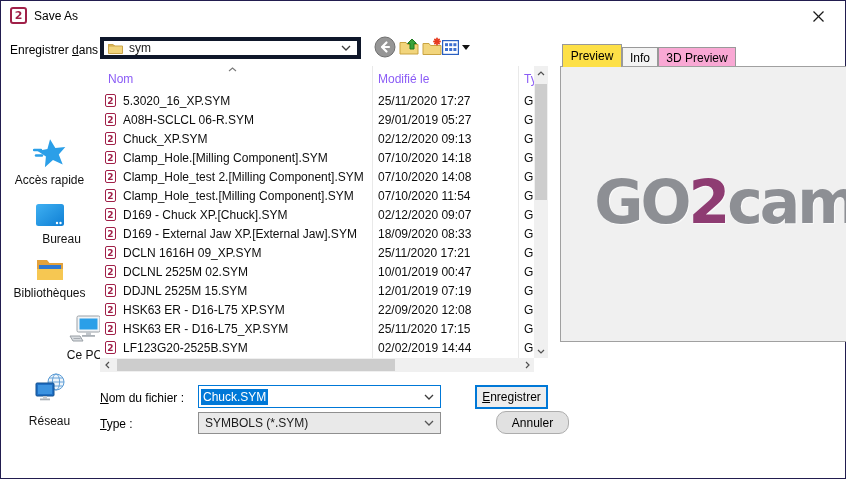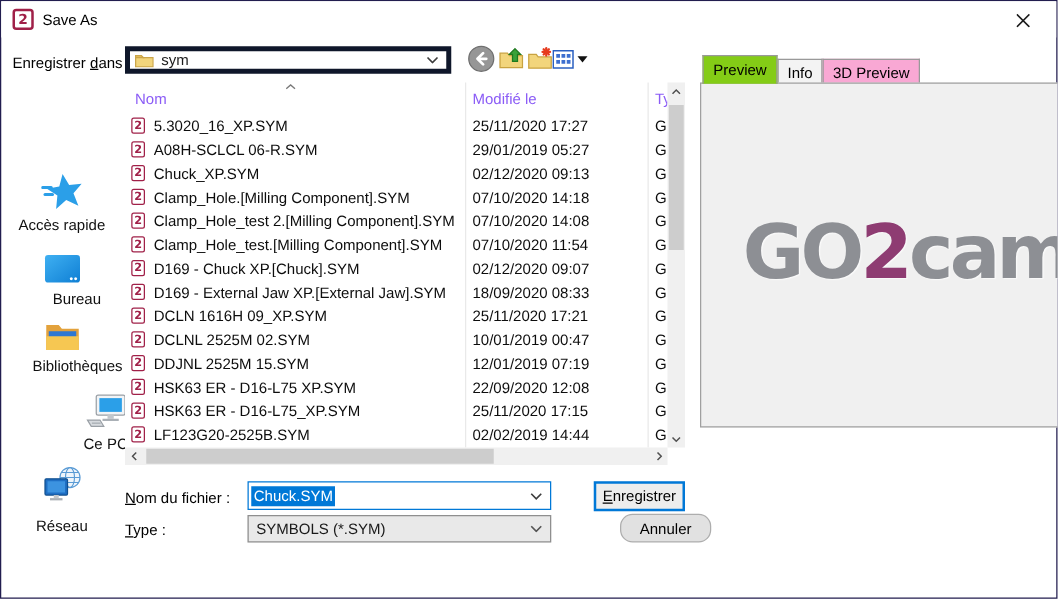--- a/index.html
+++ b/index.html
@@ -57,21 +57,21 @@
   .ftype{position:absolute;left:424px;top:2px;width:9px;overflow:hidden;white-space:nowrap;color:#0d0d0d;}
   
   .vscroll{position:absolute;left:434px;top:0;width:14px;height:292px;background:#f0f0f0;}
   .vthumb{position:absolute;left:1px;top:18px;width:12px;height:116px;background:#cdcdcd;cursor:pointer;}
   .sarrow{position:absolute;display:flex;align-items:center;justify-content:center;width:14px;height:14px;cursor:pointer;}
   .hscroll{position:absolute;left:0;top:292px;width:434px;height:14px;background:#f0f0f0;}
   .hthumb{position:absolute;left:17px;top:1px;width:278px;height:12px;background:#cdcdcd;cursor:pointer;}
   
   .tab{position:absolute;box-sizing:border-box;border:1px solid #999;border-bottom:none;
        display:flex;align-items:center;justify-content:center;cursor:pointer;color:#000;}
-  .tab-preview{left:562px;top:44px;width:60px;height:23px;background:#84cc16;z-index:3;}
+  .tab-preview{left:562px;top:44px;width:60px;height:23px;background:#fde047;z-index:3;}
   .tab-info{left:622px;top:47px;width:36px;height:20px;background:#f3f3f3;z-index:1;}
   .tab-3d{left:658px;top:47px;width:78px;height:20px;background:#f9a8d4;z-index:1;}
   .preview-box{left:560px;top:66px;width:331px;height:276px;background:#f0f0f0;border:1px solid #a0a0a0;box-sizing:border-box;z-index:2;}
   .watermark{position:absolute;left:0;top:100px;width:100%;text-align:center;
     font-family:"DejaVu Sans",sans-serif;font-weight:bold;font-size:60px;letter-spacing:-3px;
     text-shadow:1px 1px 1px rgba(255,255,255,.7);user-select:none;}
   .wm-gray{color:#8d8f94;}
   .wm-purple{color:#8e3c72;}
   
   .fn-label{left:100px;top:391px;}
@@ -177,21 +177,21 @@
     </svg>
     <span class="plabel" style="margin-top:4px;padding-left:24px;">Bureau</span>
   </div>
 
   <div class="place" style="top:190px;">
     <svg width="30" height="27" viewBox="0 0 30 27" style="margin:0 auto;">
       <path d="M2 4 L12 4 L14.5 7 L28 7 L28 24 L2 24 Z" fill="#e3a23c"></path>
       <rect x="4" y="9" width="22" height="7" fill="#2e78d2"></rect>
       <path d="M2 13 L28 13 L28 24 L2 24 Z" fill="#f6c752"></path>
     </svg>
-    <span class="plabel" style="margin-top:3px;text-align:right;">Bibliothèques</span>
+    <span class="plabel" style="margin-top:3px;">Bibliothèques</span>
   </div>
 
   <div class="place" style="top:248px;padding-left:35px;">
     <svg width="34" height="30" viewBox="0 0 34 30" style="margin:0 auto;">
       <rect x="9" y="2" width="23" height="16" rx="1.5" fill="#f2f4f6" stroke="#9aa0a6"></rect>
       <rect x="11.5" y="4.5" width="18" height="11" fill="#2b9fe8"></rect>
       <rect x="18" y="18" width="5" height="3" fill="#c2c7cc"></rect>
       <rect x="14" y="21" width="13" height="1.8" fill="#aab0b6"></rect>
       <path d="M2 22 L12 22 L15 27 L5 27 Z" fill="#d7dbdf" stroke="#9aa0a6"></path>
       <line x1="5.5" y1="24.5" x2="12.5" y2="24.5" stroke="#9aa0a6" stroke-width="0.8"></line>

